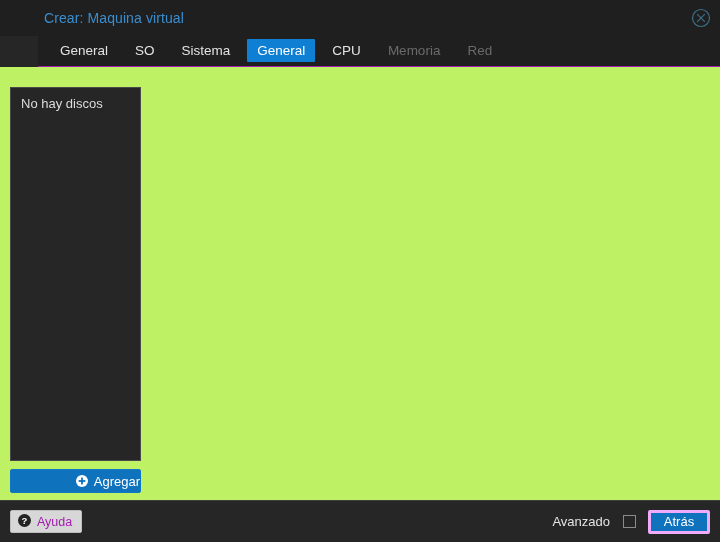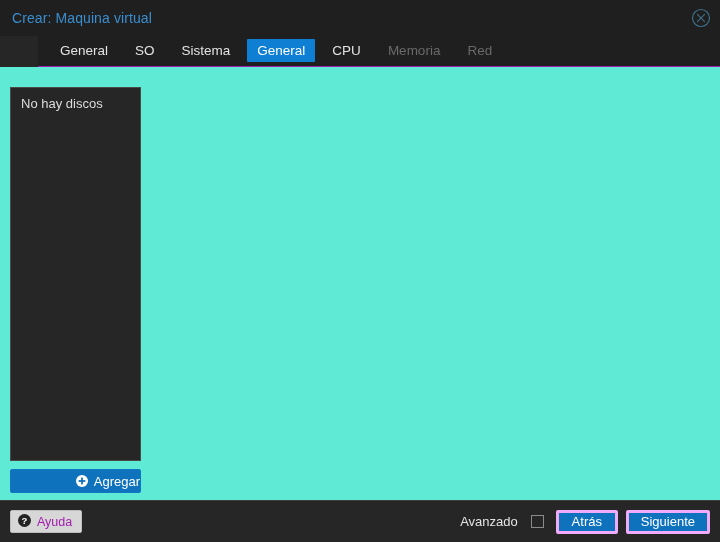--- a/index.html
+++ b/index.html
@@ -35,20 +35,21 @@
     display: flex;
     align-items: center;
     padding: 0 8px 0 12px;
     box-sizing: border-box;
   }
   #title-text {
     font-size: 14px;
     color: #3a8ed0;
     letter-spacing: 0.1px;
     white-space: nowrap;
+    margin-left: 32px;
   }
   #close-btn {
     position: absolute;
     right: 9px;
     top: 8px;
     width: 20px;
     height: 20px;
     cursor: pointer;
   }
   #close-btn svg { display: block; }
@@ -85,21 +86,21 @@
   }
   .tab.disabled {
     color: #6a6a6a;
     cursor: default;
   }
 
   
   #content {
     flex: 1 1 auto;
     position: relative;
-    background: #5eead4;
+    background: #bef264;
     overflow: hidden;
   }
   #disks-pane {
     position: absolute;
     left: 10px;
     top: 20px;
     width: 131px;
   }
   #disk-list {
     height: 374px;
@@ -258,17 +259,16 @@
     </div>
 
     <div id="footer-spacer"></div>
 
     <div id="footer-right">
       <div id="advanced-group">
         <span id="advanced-label">Avanzado</span>
         <span class="checkbox"></span>
       </div>
       <div class="footer-btn">Atrás</div>
-      <div class="footer-btn">Siguiente</div>
     </div>
   </div>
 
 </div>
 
 </body></html>

